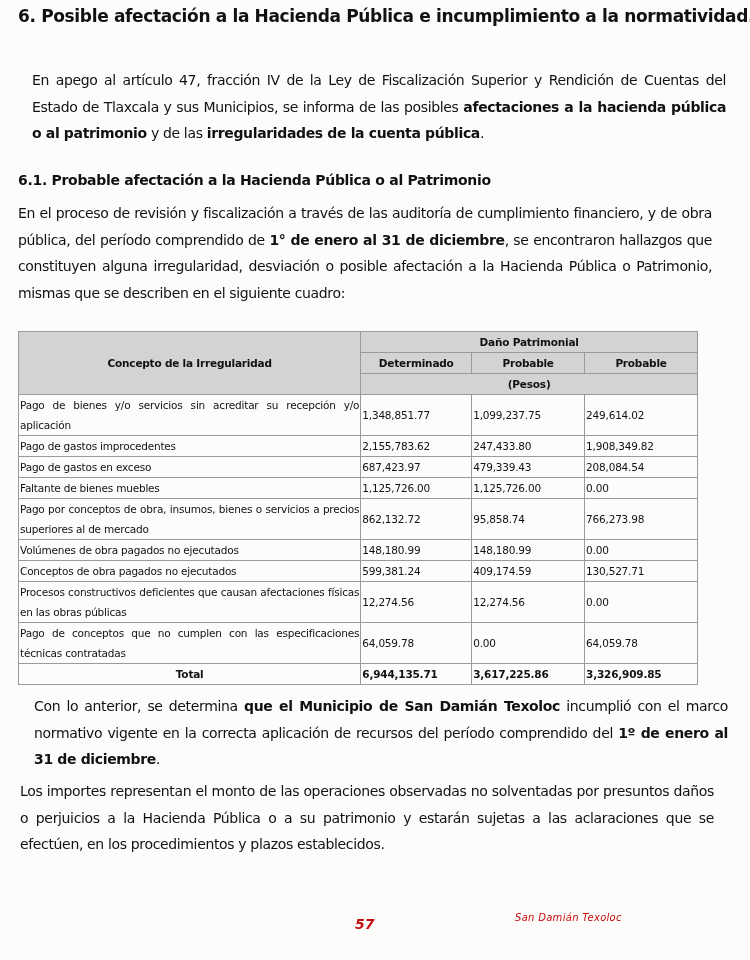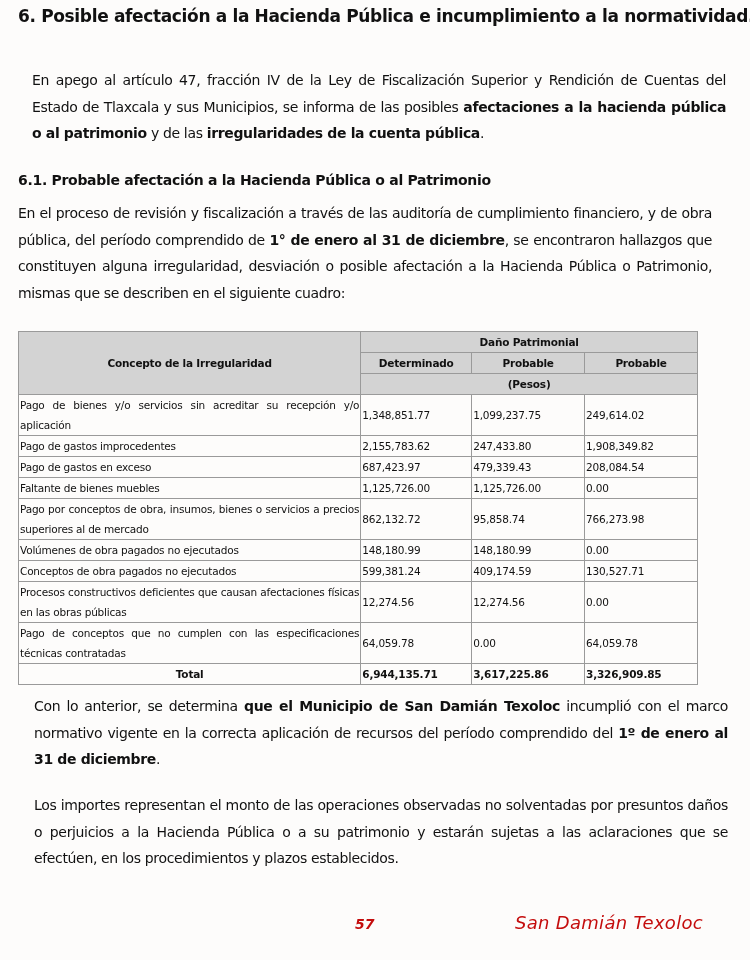--- a/index.html
+++ b/index.html
@@ -40,21 +40,21 @@
   table.dano td.num { vertical-align: middle; }
   table.dano td.concept { text-align: justify; text-align-last: left; }
   table.dano tr.total td { font-weight: bold; }
   table.dano tr.total td.label { text-align: center; }
 
   .page-num {
     position: absolute; left: 355px; top: 892px; color: #c40d0d; font-size: 14px;
     font-style: italic; font-weight: bold; margin-top: 24px;
   }
   .footer-name {
-    position: absolute; left: 515px; top: 912px; color: #c40d0d; font-size: 18px;
+    position: absolute; left: 515px; top: 912px; color: #c40d0d; font-size: 10px;
     font-style: italic; letter-spacing: 0.3px;
   }
 </style>
 </head>
 <body>
 
 <div class="h1">6. Posible afectación a la Hacienda Pública e incumplimiento a la normatividad.</div>
 
 <p class="para" id="p1" style="margin:14px"><span>En apego al artículo 47, fracción IV de la Ley de Fiscalización Superior y Rendición de Cuentas del Estado de Tlaxcala y sus Municipios, se informa de las posibles </span><b>afectaciones a la hacienda pública o al patrimonio</b><span> y de las </span><b>irregularidades de la cuenta pública</b><span>.</span></p>
 
@@ -142,16 +142,16 @@
         <td class="label">Total</td>
         <td class="num">6,944,135.71</td>
         <td class="num">3,617,225.86</td>
         <td class="num">3,326,909.85</td>
       </tr>
     </tbody>
 </table>
 
 <p class="para" id="p3" style="margin:16px"><span>Con lo anterior, se determina </span><b>que el Municipio de San Damián Texoloc</b><span> incumplió con el marco normativo vigente en la correcta aplicación de recursos del período comprendido del </span><b>1º de enero al 31 de diciembre</b><span>.</span></p>
 
-<p class="para" id="p4" style="margin:16px">Los importes representan el monto de las operaciones observadas no solventadas por presuntos daños o perjuicios a la Hacienda Pública o a su patrimonio y estarán sujetas a las aclaraciones que se efectúen, en los procedimientos y plazos establecidos.</p>
+<p class="para" id="p4" style="margin:2px">Los importes representan el monto de las operaciones observadas no solventadas por presuntos daños o perjuicios a la Hacienda Pública o a su patrimonio y estarán sujetas a las aclaraciones que se efectúen, en los procedimientos y plazos establecidos.</p>
 
 <div class="page-num">57</div>
 <div class="footer-name">San Damián Texoloc</div>
 
 </body></html>

